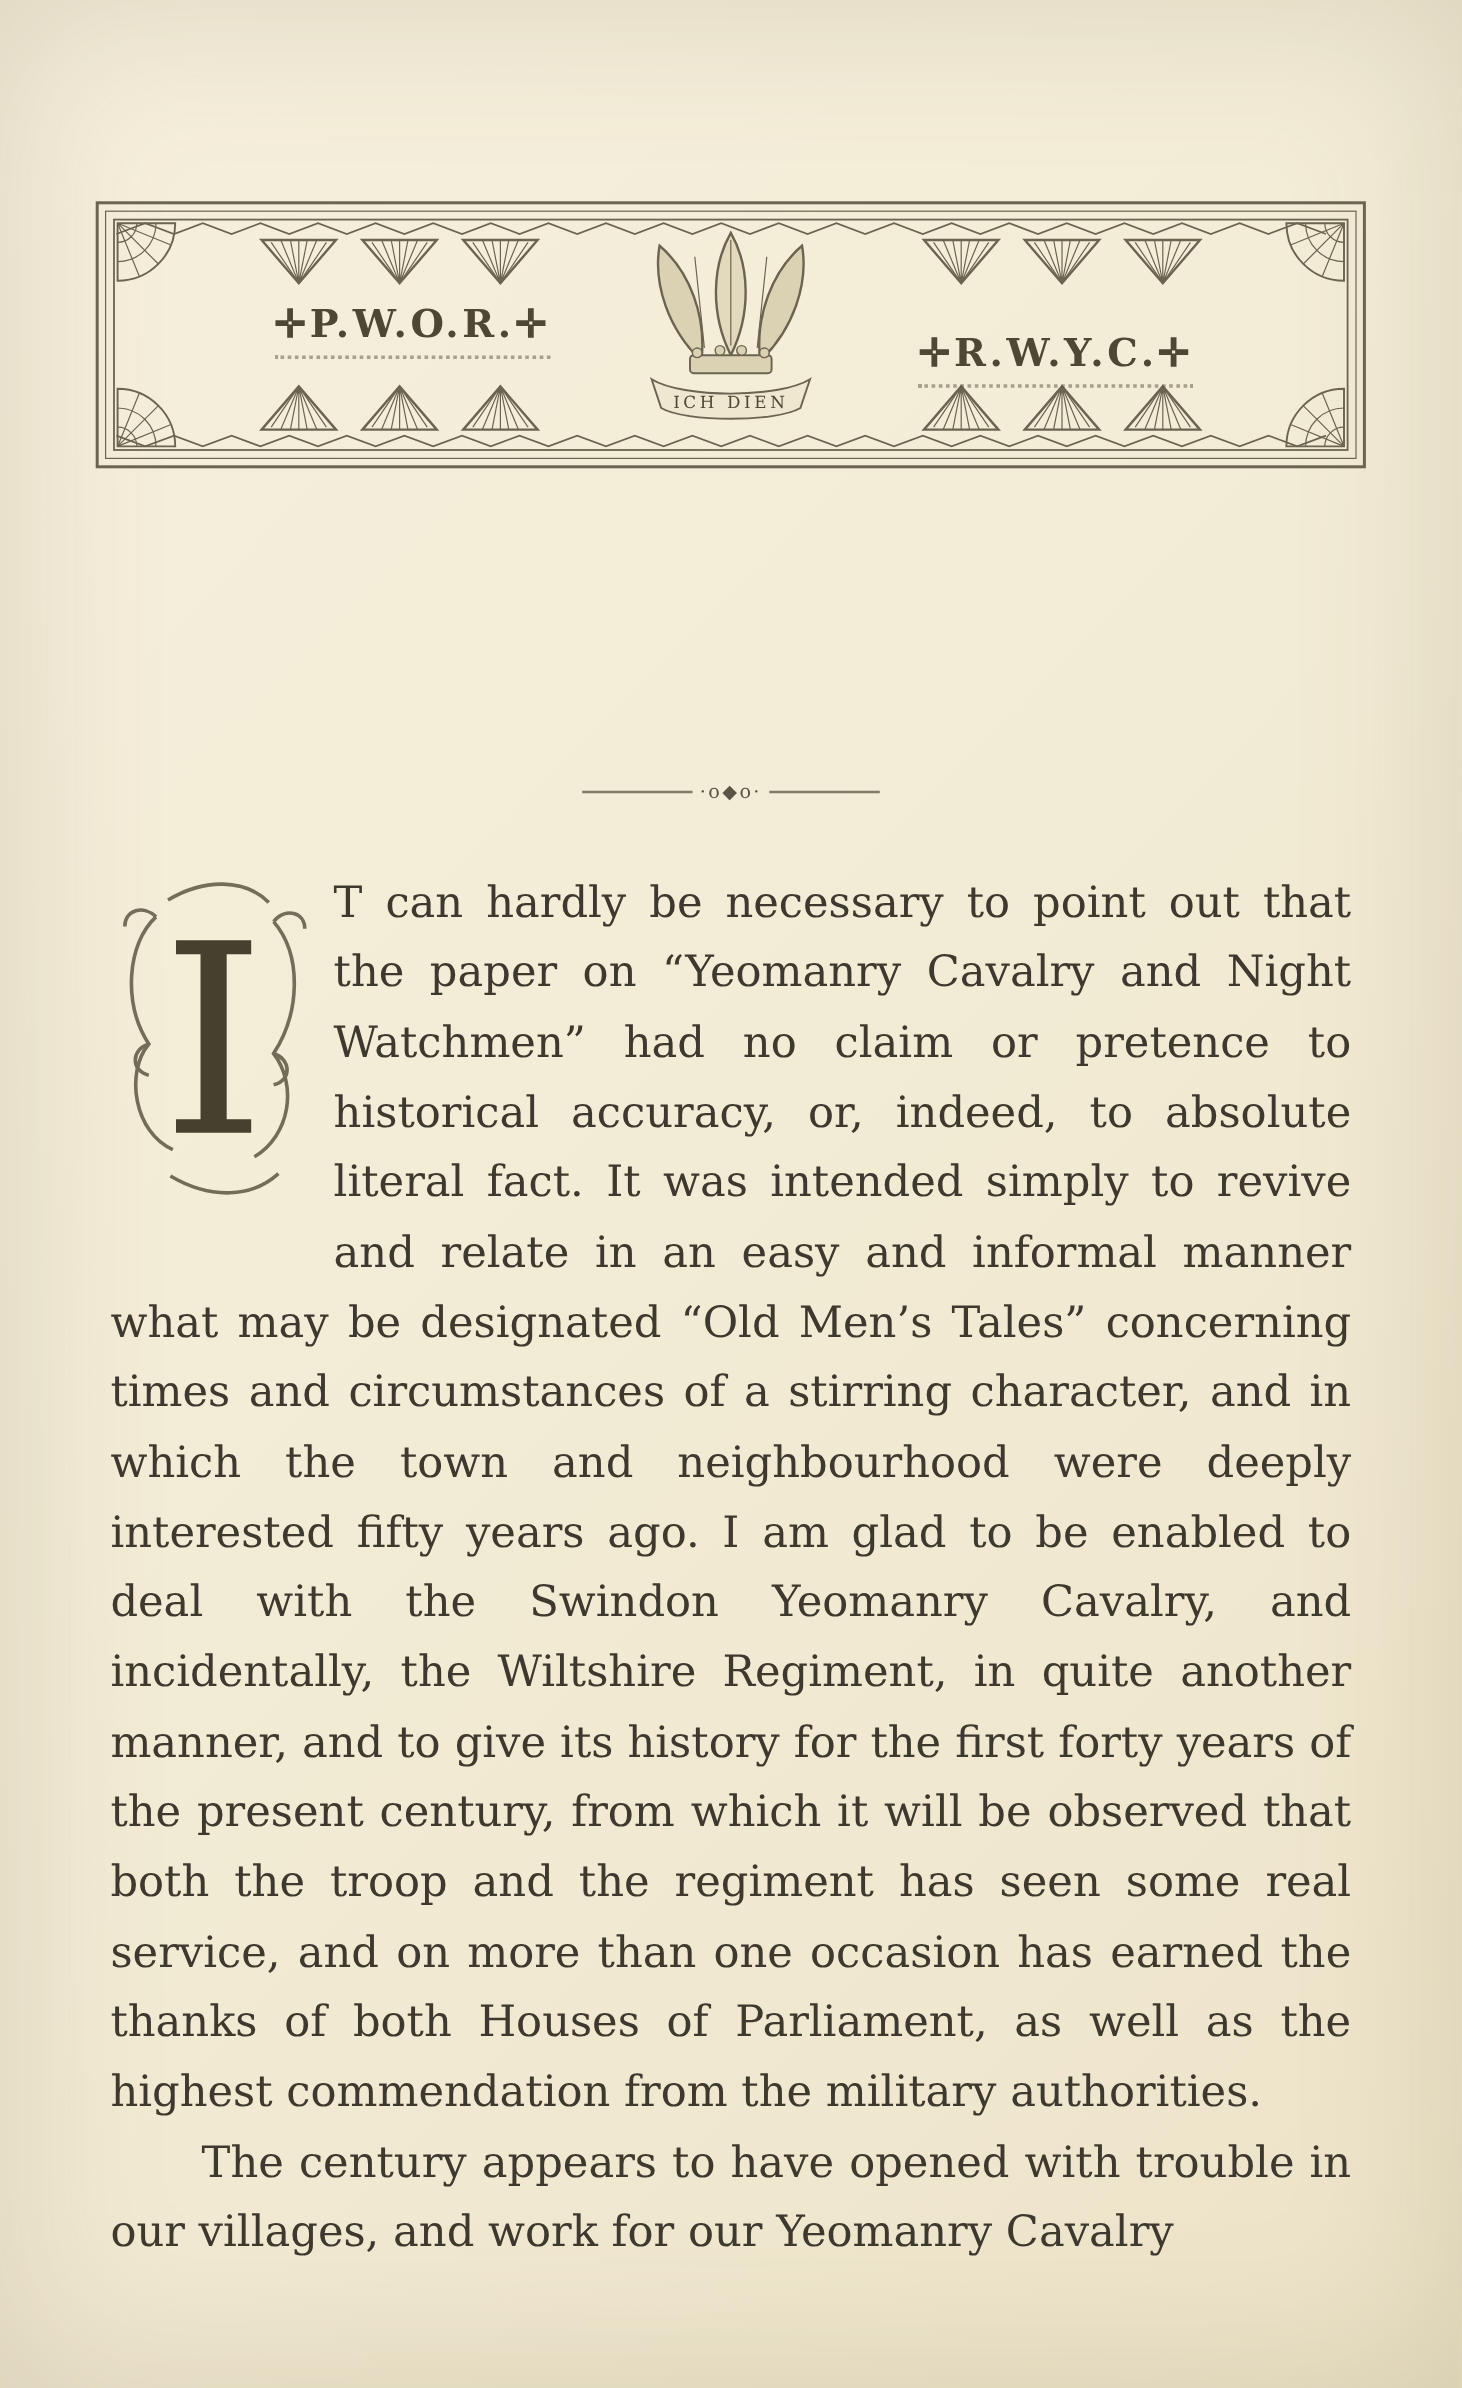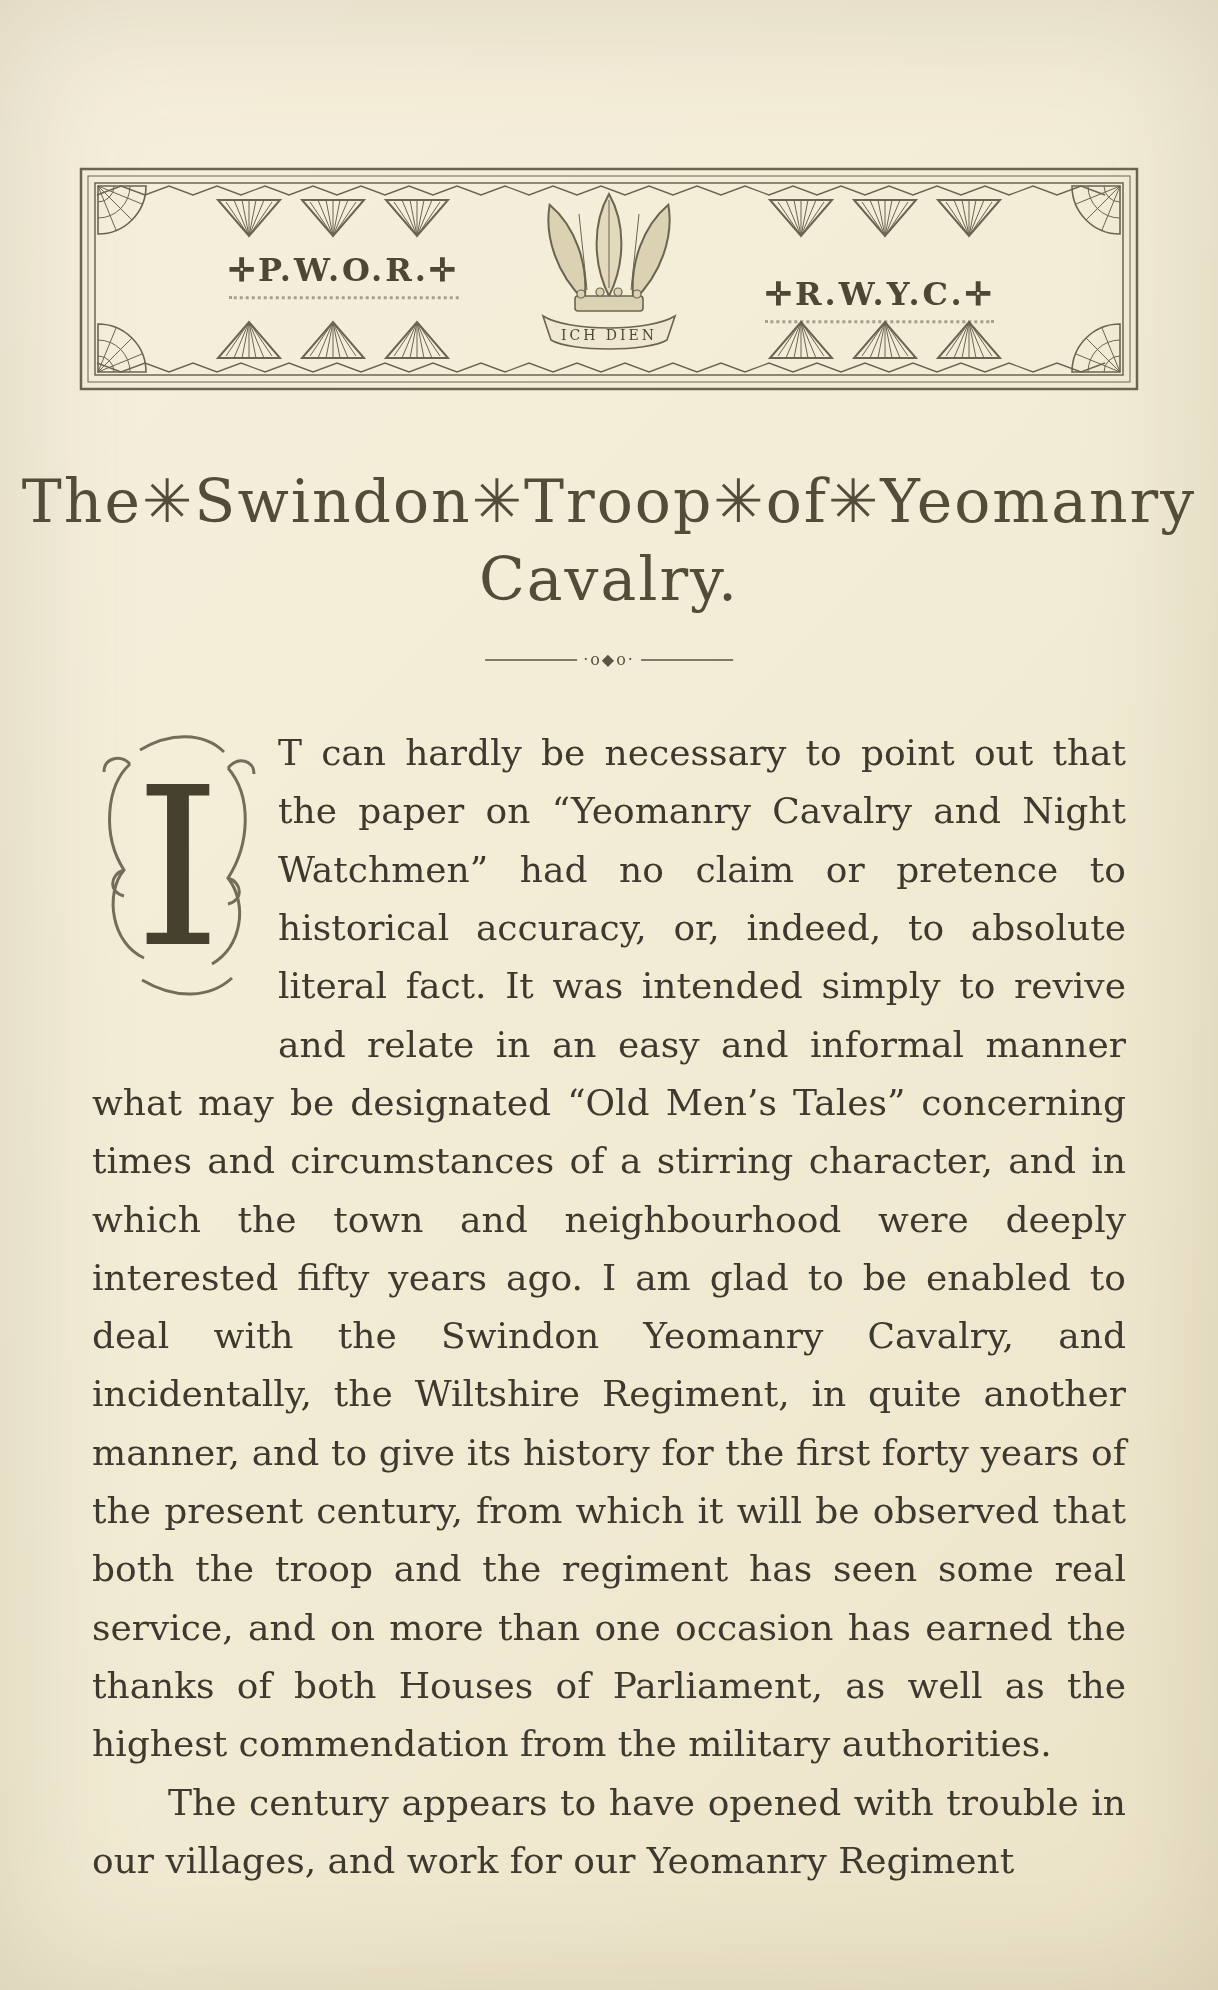--- a/index.html
+++ b/index.html
@@ -133,24 +133,20 @@
 
         <path d="M-66,44 C-40,60 40,60 66,44 L58,68 C38,80 -38,80 -58,68 Z" fill="#efe7cf" stroke="#6b6450" stroke-width="1.6"></path>
         <text x="0" y="68" text-anchor="middle" font-size="14" letter-spacing="3" fill="#4d4734" font-family="DejaVu Serif, serif">ICH DIEN</text>
       </g>
     </svg>
 
     <span class="banner-text left">✛P.W.O.R.✛</span>
     <span class="banner-text right">✛R.W.Y.C.✛</span>
   </div>
 
-  <h1 class="title">
-    <span>The✳Swindon✳Troop✳of✳Yeomanry</span><br>
-    <span>Cavalry.</span>
-  </h1>
 
   <div class="divider">
     <span class="rule"></span>
     <span class="divider-motif">·o◆o·</span>
     <span class="rule"></span>
   </div>
 
   <div class="body-text">
     <p>
       <svg class="dropcap-float" viewBox="0 0 172 288" aria-hidden="true">
@@ -162,16 +158,16 @@
           <path d="M50,252 C84,272 118,270 140,250"></path>
           <path d="M32,142 c-14,4 -16,22 0,26"></path>
           <path d="M136,150 c14,4 16,22 0,26"></path>
           <path d="M38,36 c-10,-10 -26,-6 -26,8"></path>
           <path d="M136,40 c10,-12 26,-8 26,6"></path>
         </g>
         <text x="86" y="216" text-anchor="middle" font-size="220" font-family="DejaVu Serif, serif" fill="#46402e">I</text>
       </svg>
       <span>T can hardly be necessary to point out that the paper on “Yeomanry Cavalry and Night Watchmen” had no claim or pretence to historical accuracy, or, indeed, to absolute literal fact.  It was intended simply to revive and relate in an easy and informal manner what may be designated “Old Men’s Tales” concerning times and circumstances of a stirring character, and in which the town and neighbourhood were deeply interested fifty years ago.  I am glad to be enabled to deal with the Swindon Yeomanry Cavalry, and incidentally, the Wiltshire Regiment, in quite another manner, and to give its history for the first forty years of the present century, from which it will be observed that both the troop and the regiment has seen some real service, and on more than one occasion has earned the thanks of both Houses of Parliament, as well as the highest commendation from the military authorities.</span>
     </p>
-    <p class="para2">The century appears to have opened with trouble in our villages, and work for our Yeomanry Regiment</p>
+    <p class="para2">The century appears to have opened with trouble in our villages, and work for our Yeomanry Cavalry</p>
   </div>
 
 </div>
 
 </body></html>

